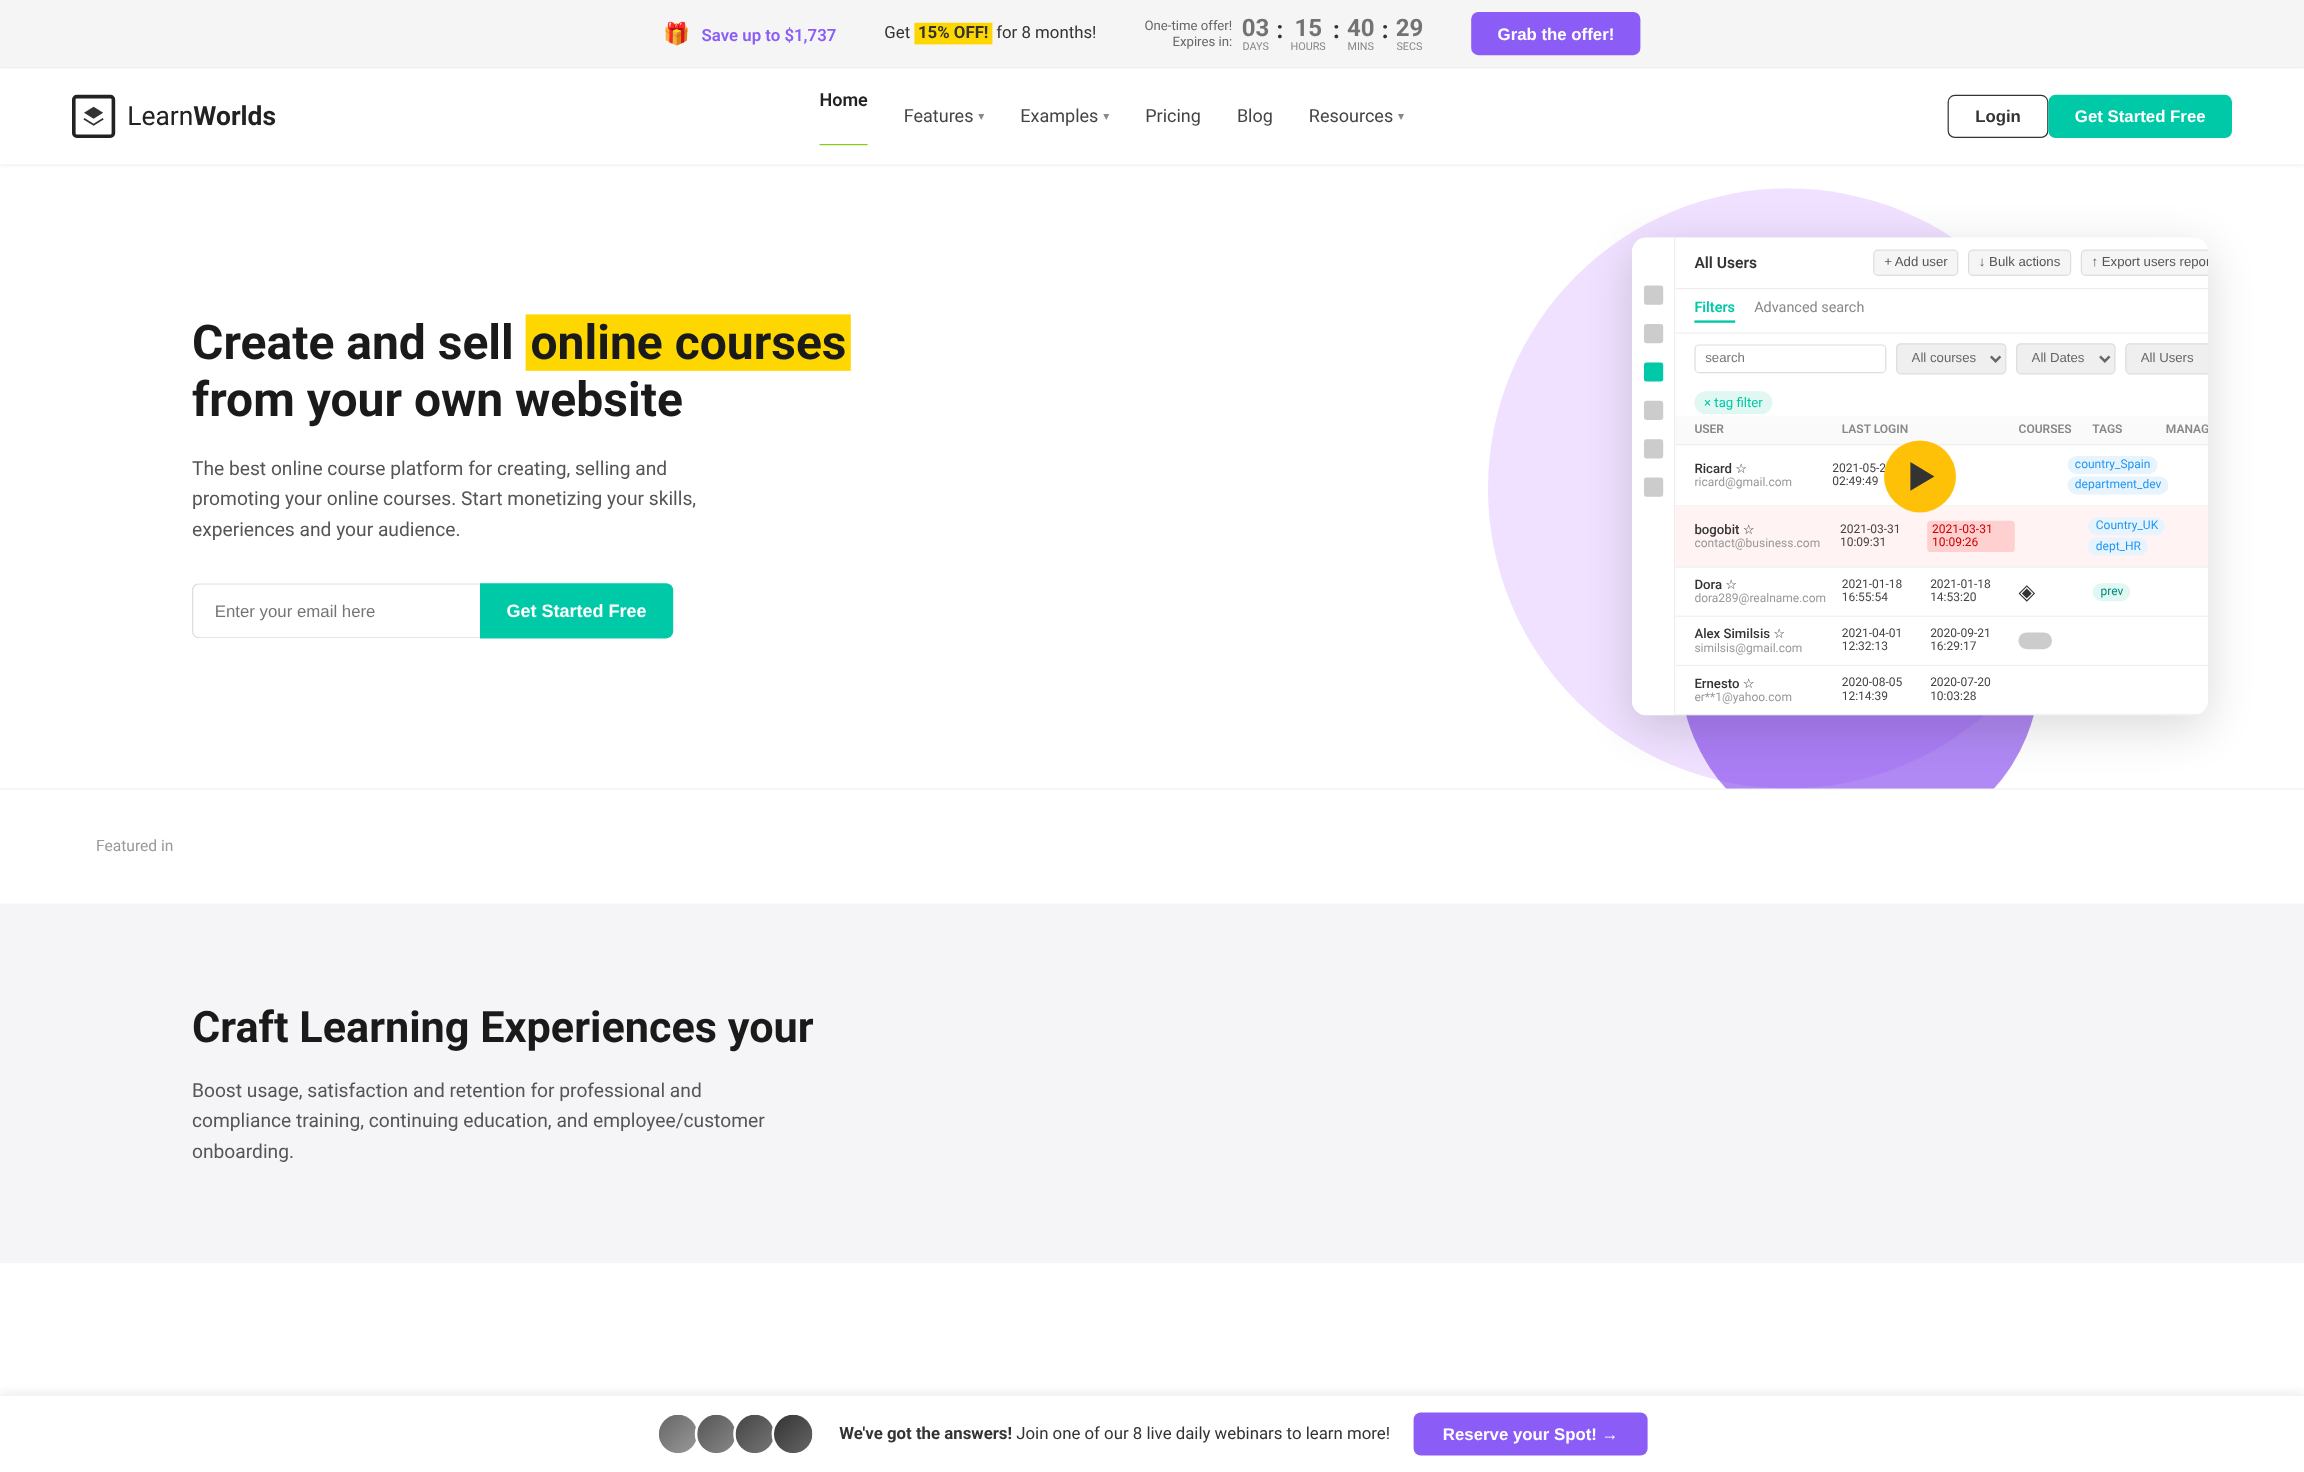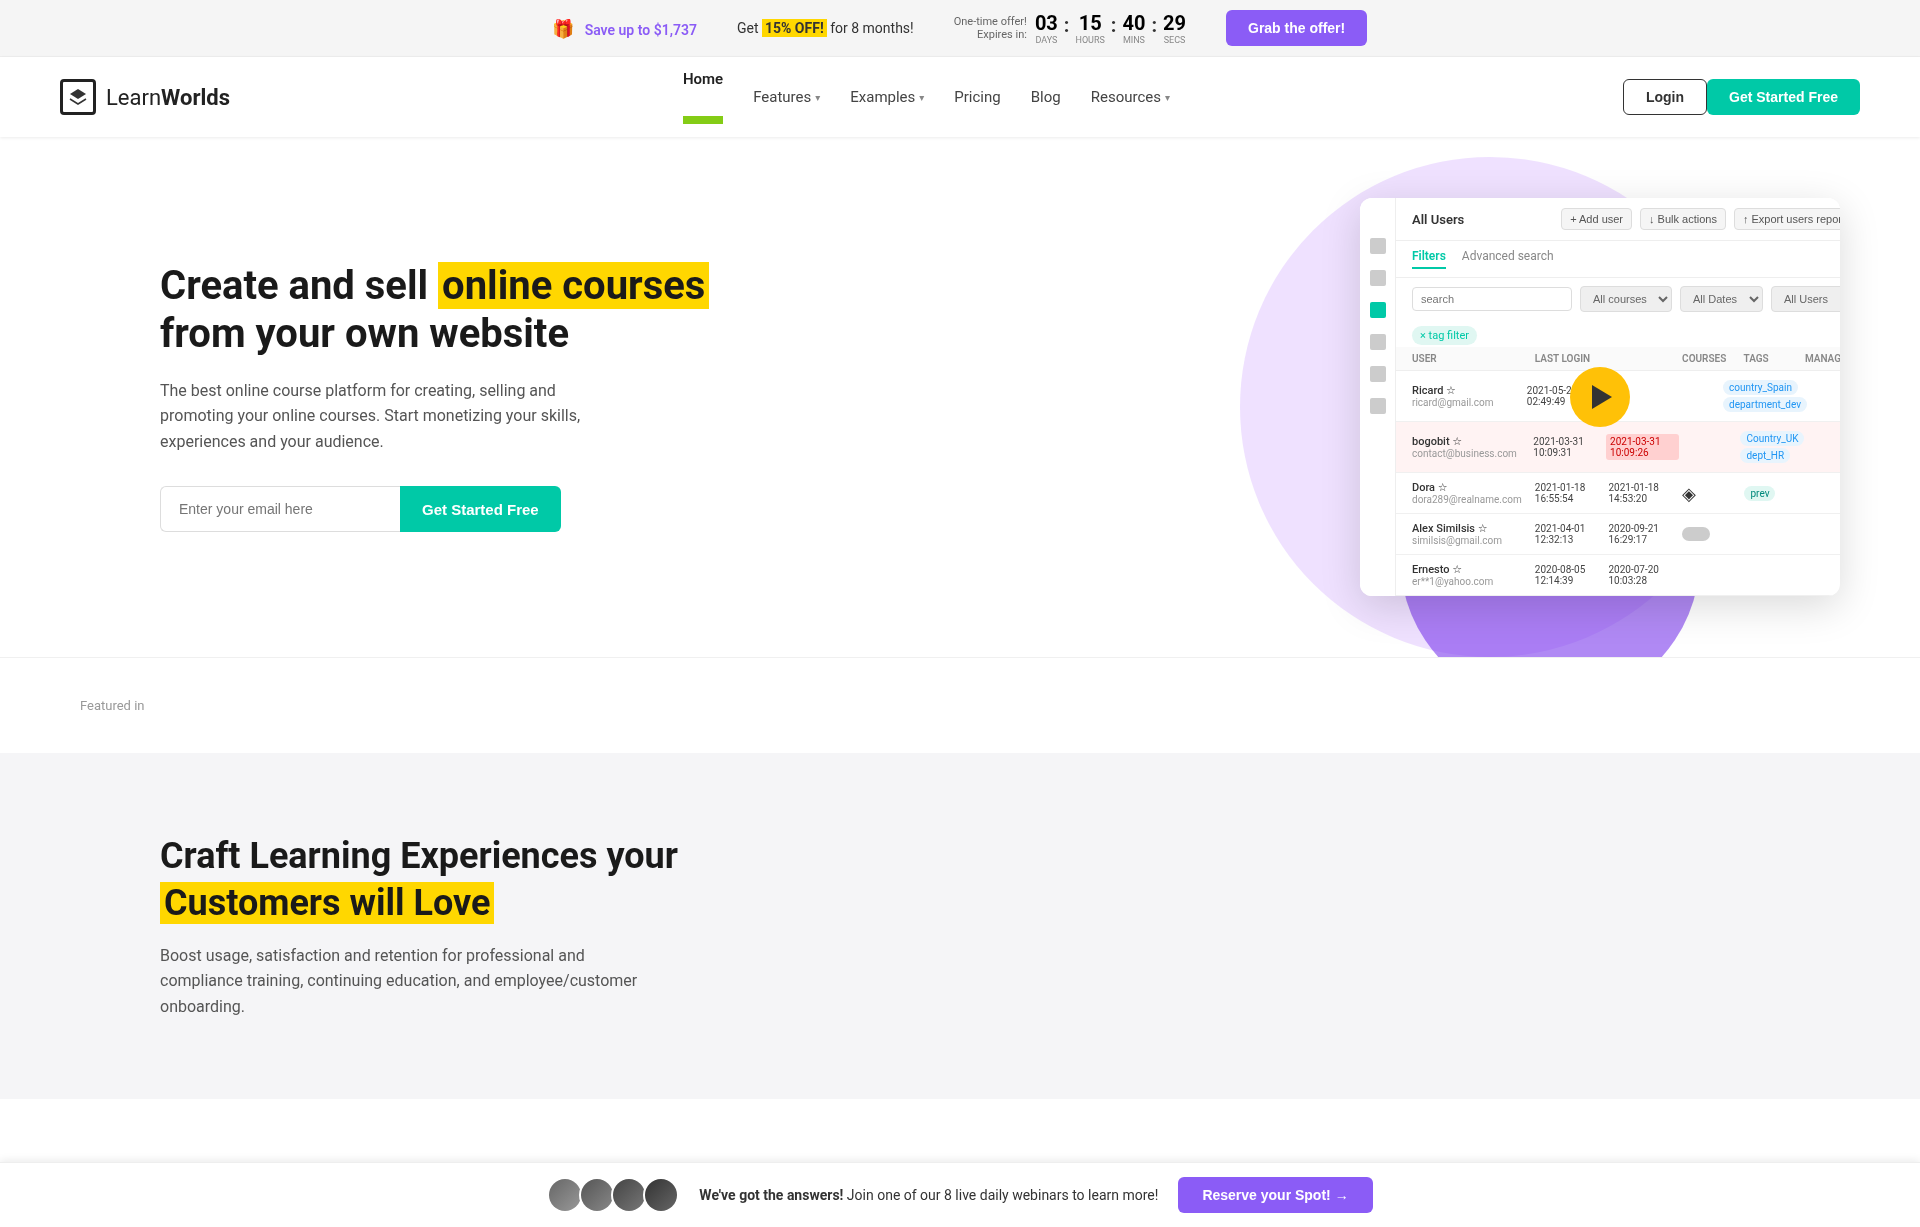--- a/index.html
+++ b/index.html
@@ -17,21 +17,21 @@
       color: #333;
       border-bottom: 1px solid #eee;
     }
     .top-banner .save-text { color: #8b5cf6; font-weight: 600; }
     .banner-gift { font-size: 18px; margin-right: 6px; }
     .discount-highlight { background: #ffd700; font-weight: 700; padding: 1px 3px; }
     .timer-section { display: flex; align-items: center; gap: 8px; }
     .timer-label { font-size: 11px; color: #666; text-align: right; line-height: 1.2; }
     .timer-boxes { display: flex; gap: 6px; }
     .timer-unit { text-align: center; }
-    .timer-num { font-size: 20px; font-weight: 700; color: #000000; }
+    .timer-num { font-size: 20px; font-weight: 700; color: #737373; }
     .timer-unit-label { font-size: 9px; color: #888; text-transform: uppercase; }
     .timer-colon { font-size: 20px; font-weight: 700; color: #333; align-self: flex-start; margin-top: 2px; }
     .grab-btn {
       background: #8b5cf6;
       color: white;
       border: none;
       padding: 10px 22px;
       border-radius: 6px;
       font-size: 14px;
       font-weight: 600;
@@ -57,21 +57,21 @@
       display: flex;
       align-items: center;
       justify-content: center;
       font-size: 14px;
     }
     .logo-text-learn { font-weight: 400; }
     .logo-text-worlds { font-weight: 700; }
 
     .nav { display: flex; align-items: center; gap: 30px; }
     .nav-item { font-size: 15px; color: #444; cursor: pointer; text-decoration: none; display: flex; align-items: center; gap: 4px; }
-    .nav-item.active { font-weight: 600; color: #222; border-bottom: 8px solid #84cc16; padding-bottom: 28px; }
+    .nav-item.active { font-weight: 600; color: #222; border-bottom: 1px solid #84cc16; padding-bottom: 28px; }
     .nav-item .chevron { font-size: 10px; color: #888; }
 
     .header-actions { display: flex; align-items: flex-end; gap: 0; }
     .login-btn {
       background: transparent;
       border: 1.5px solid #333;
       padding: 9px 22px;
       border-radius: 6px;
       font-size: 14px;
       font-weight: 600;
@@ -498,21 +498,20 @@
   </div>
 </section>
 
 <section class="featured-section">
   <span class="featured-label">Featured in</span>
 </section>
 
 <section class="section2">
   <h2 class="section2-title">
     <span>Craft Learning Experiences your</span><br>
-    <span class="highlight-yellow">Customers will Love</span>
   </h2>
   <p class="section2-desc">Boost usage, satisfaction and retention for professional and compliance training, continuing education, and employee/customer onboarding.</p>
 </section>
 
 <div class="webinar-bar">
   <div style="display:flex;gap:4px;">
     <div style="width:36px;height:36px;border-radius:50%;background:#888;border:2px solid white;overflow:hidden;">
       <div style="width:100%;height:100%;background:linear-gradient(135deg,#666,#999);"></div>
     </div>
     <div style="width:36px;height:36px;border-radius:50%;background:#777;border:2px solid white;overflow:hidden;margin-left:-8px;">

